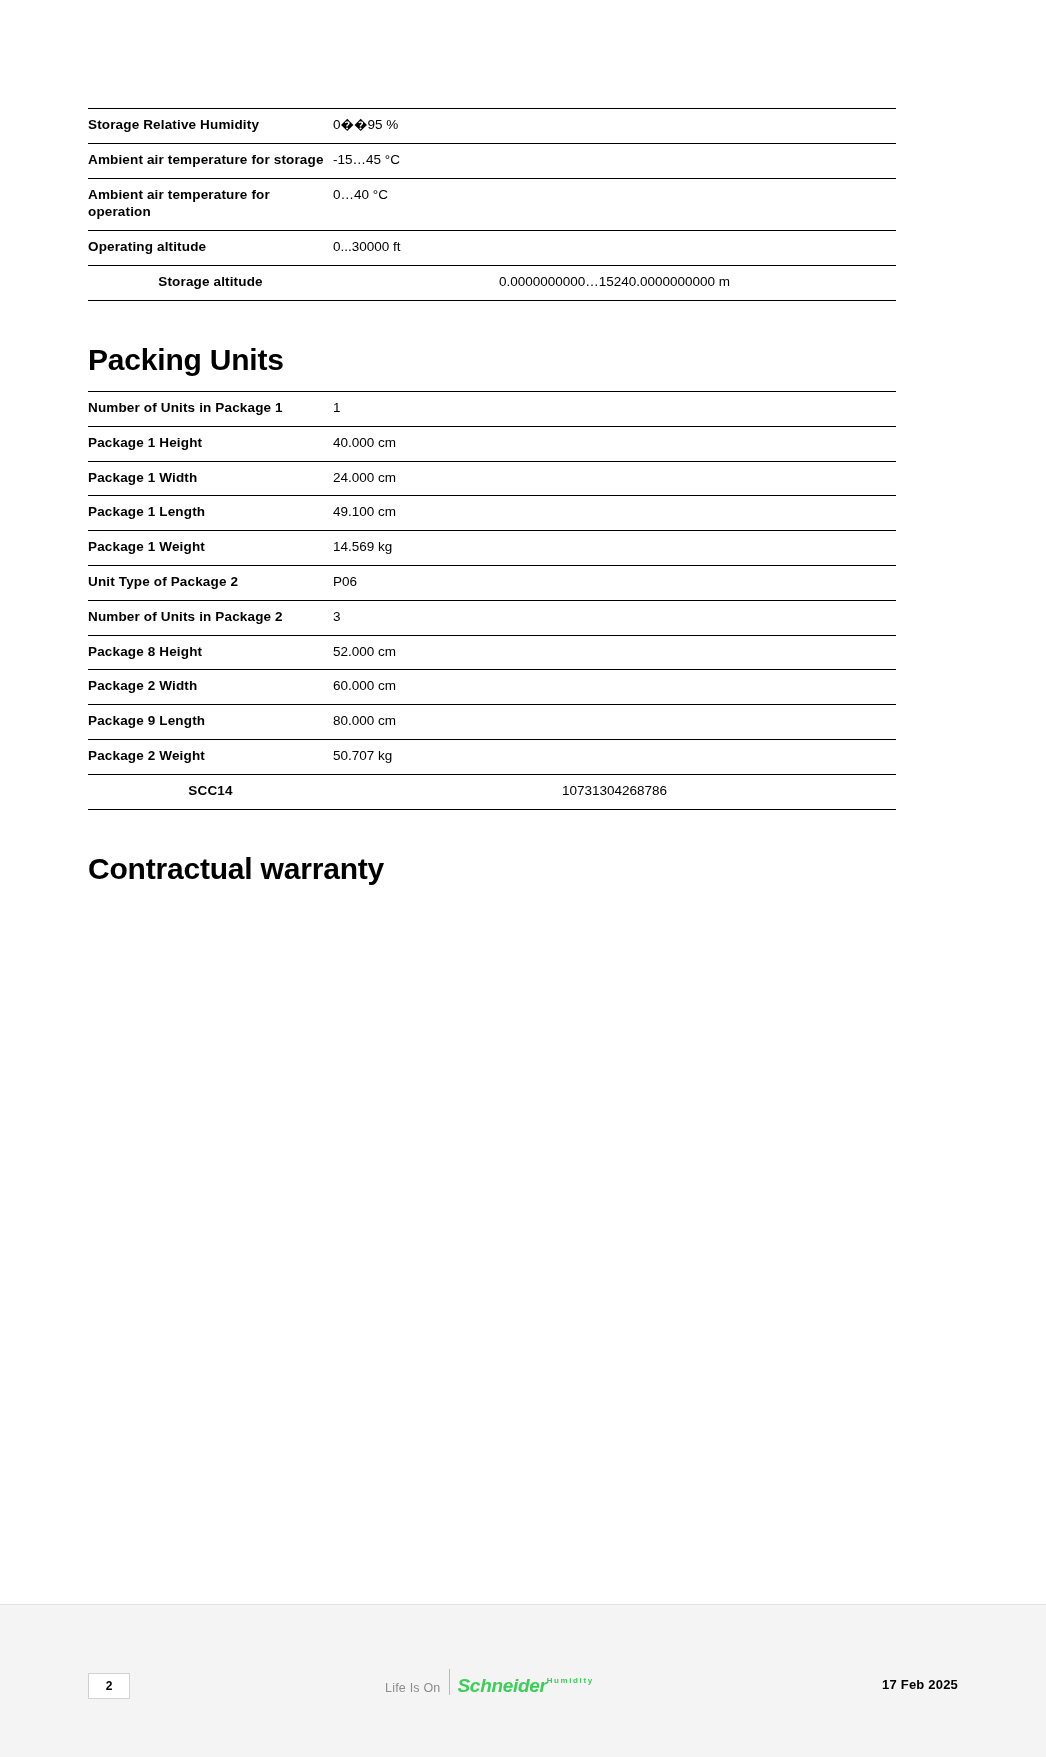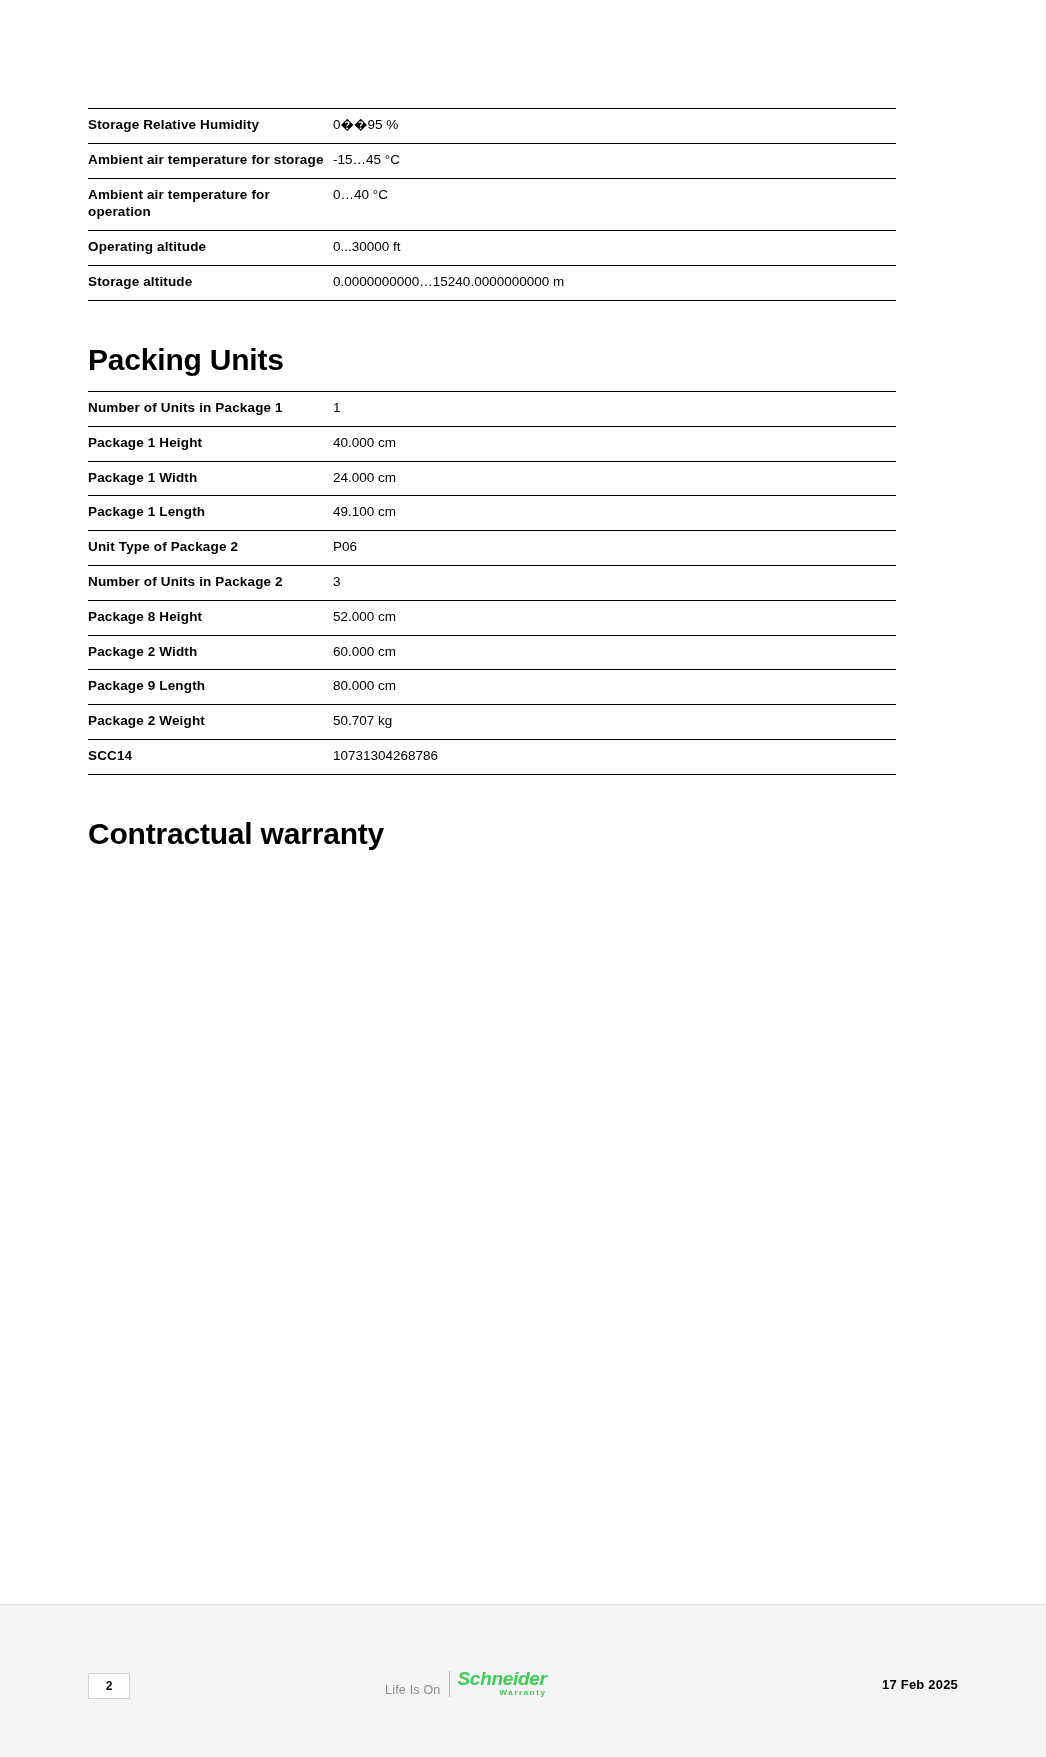--- a/index.html
+++ b/index.html
@@ -33,20 +33,21 @@
   table.spec {
     width: 808px;
     border-collapse: collapse;
     table-layout: fixed;
   }
   table.spec tr {
     border-top: 1.6px solid #000000;
   }
   table.spec tr:last-child {
     border-bottom: 1.6px solid #000000;
+    text-align: center;
   }
   table.spec td {
     padding: 7px 0 9px 0;
     vertical-align: top;
     line-height: 1.32;
   }
   td.k {
     width: 245px;
     font-size: 13.5px;
     font-weight: bold;
@@ -107,21 +108,21 @@
     letter-spacing: 0.2px;
     white-space: nowrap;
   }
   .logo-divider {
     width: 1px;
     height: 26px;
     background: #b9b9b9;
   }
   .se-logo {
     display: flex;
-    flex-direction: column;
+    flex-direction: row;
     justify-content: center;
     line-height: 1;
   }
   .se-name {
     font-size: 19px;
     font-weight: bold;
     font-style: italic;
     color: #3dcd58;
     letter-spacing: -0.3px;
   }
@@ -188,20 +189,24 @@
           <td class="k">Package 1 Height</td>
           <td class="v">40.000 cm</td>
         </tr>
         <tr>
           <td class="k">Package 1 Width</td>
           <td class="v">24.000 cm</td>
         </tr>
         <tr>
           <td class="k">Package 1 Length</td>
           <td class="v">49.100 cm</td>
+        </tr>
+        <tr>
+          <td class="k">Package 1 Weight</td>
+          <td class="v">14.569 kg</td>
         </tr>
         <tr>
           <td class="k">Unit Type of Package 2</td>
           <td class="v">P06</td>
         </tr>
         <tr>
           <td class="k">Number of Units in Package 2</td>
           <td class="v">3</td>
         </tr>
         <tr>
@@ -236,19 +241,19 @@
 
   <div class="footer-band"></div>
 
   <div class="page-num">2</div>
 
   <div class="logo-wrap">
     <span class="life-is-on">Life Is On</span>
     <span class="logo-divider"></span>
     <span class="se-logo">
       <span class="se-name">Schneider</span>
-      <span class="se-sub">Warranty</span>
+      <span class="se-sub">Humidity</span>
     </span>
   </div>
 
   <div class="footer-date">17 Feb 2025</div>
 
 </div>
 
 </body></html>

